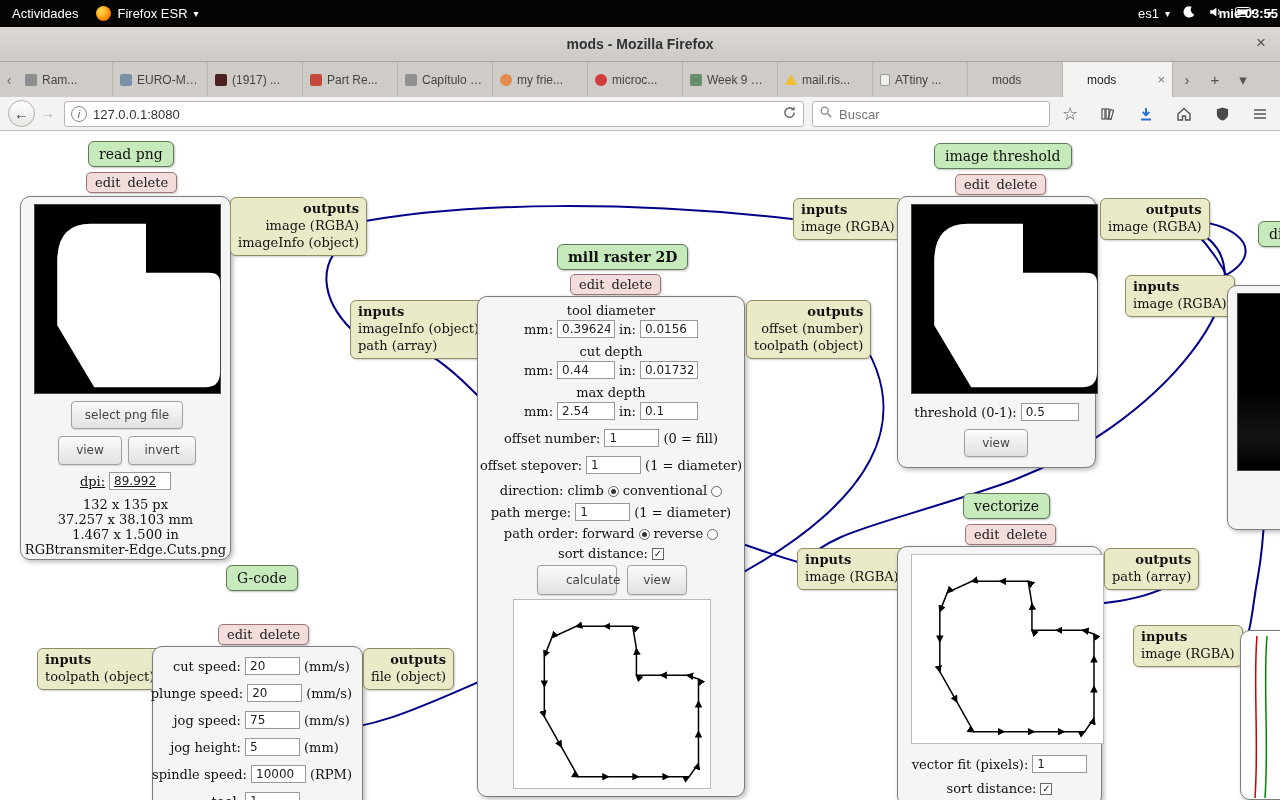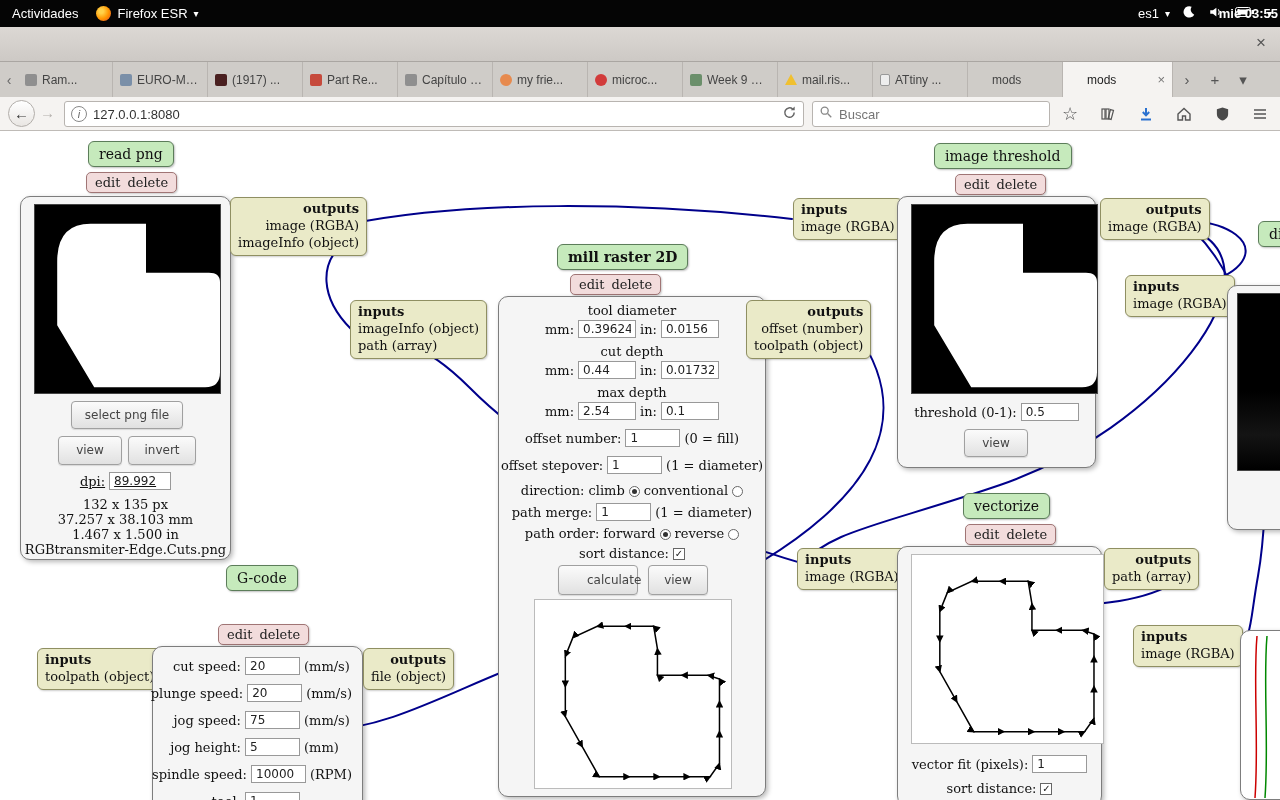--- a/index.html
+++ b/index.html
@@ -133,20 +133,21 @@
             <rect x="0.5" y="1.5" width="15" height="9" rx="2" fill="none" stroke="#fff"></rect>
             <rect x="2.5" y="3.5" width="10" height="5" fill="#fff"></rect>
             <rect x="16.5" y="4" width="2.5" height="4" fill="#fff"></rect>
           </svg>
       </span>
       <span style="font-size:10px;">▾</span>
     </div>
   </div>
 
   <div id="titlebar" class="abs">
+    <div class="title">mods - Mozilla Firefox</div>
     <div class="win-close">×</div>
   </div>
 
   <div id="tabbar" class="abs">
     <span class="tab-scroll">‹</span>
 
     <div class="tab">
       <span class="fav page"></span>
       <span class="lbl">Ram...</span>
       </div>
@@ -301,21 +302,21 @@
   <div class="mtitle" style="left:557px; top:244px;font-weight:bold;">mill raster 2D</div>
   <div class="meditdel" style="left:570px; top:274px;">
     <span>edit</span>
     <span>delete</span>
   </div>
   <div class="iotag in" style="left:350px; top:300px;">
     <div class="hd">inputs</div>
     <div>imageInfo (object)</div>
     <div>path (array)</div>
   </div>
-  <div class="nbox" style="left:498px; top:296px; width:268px; height:501px;">
+  <div class="nbox" style="left:477px; top:296px; width:268px; height:501px;">
     <div class="mhead" style="top:6px;">tool diameter</div>
     <div class="mrow" style="top:23px;">
       <span>mm:</span>
       <input class="tin" style="width: 58px;" value="0.39624">
       <span>in:</span>
       <input class="tin" style="width: 58px;" value="0.0156">
     </div>
     <div class="mhead" style="top:47px;">cut depth</div>
     <div class="mrow" style="top:64px;">
       <span>mm:</span>

